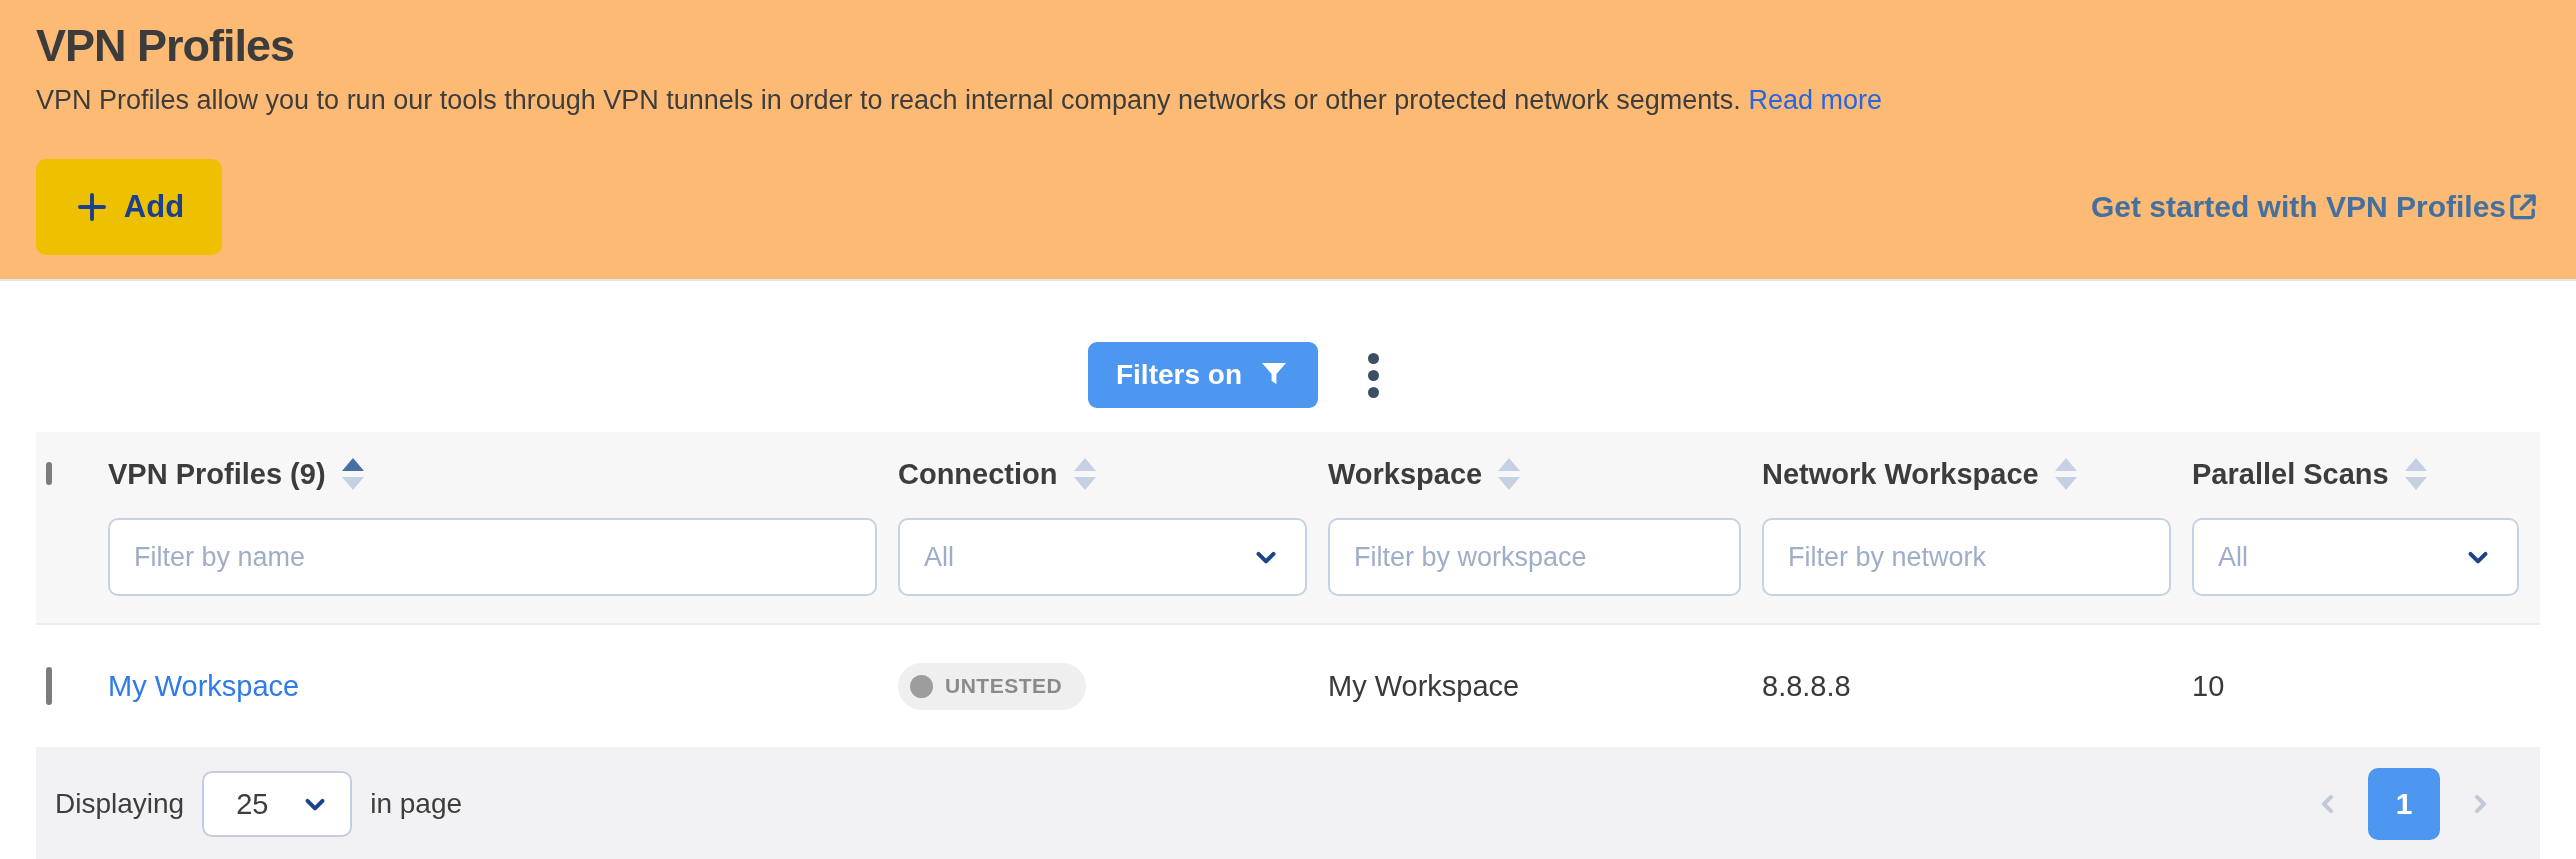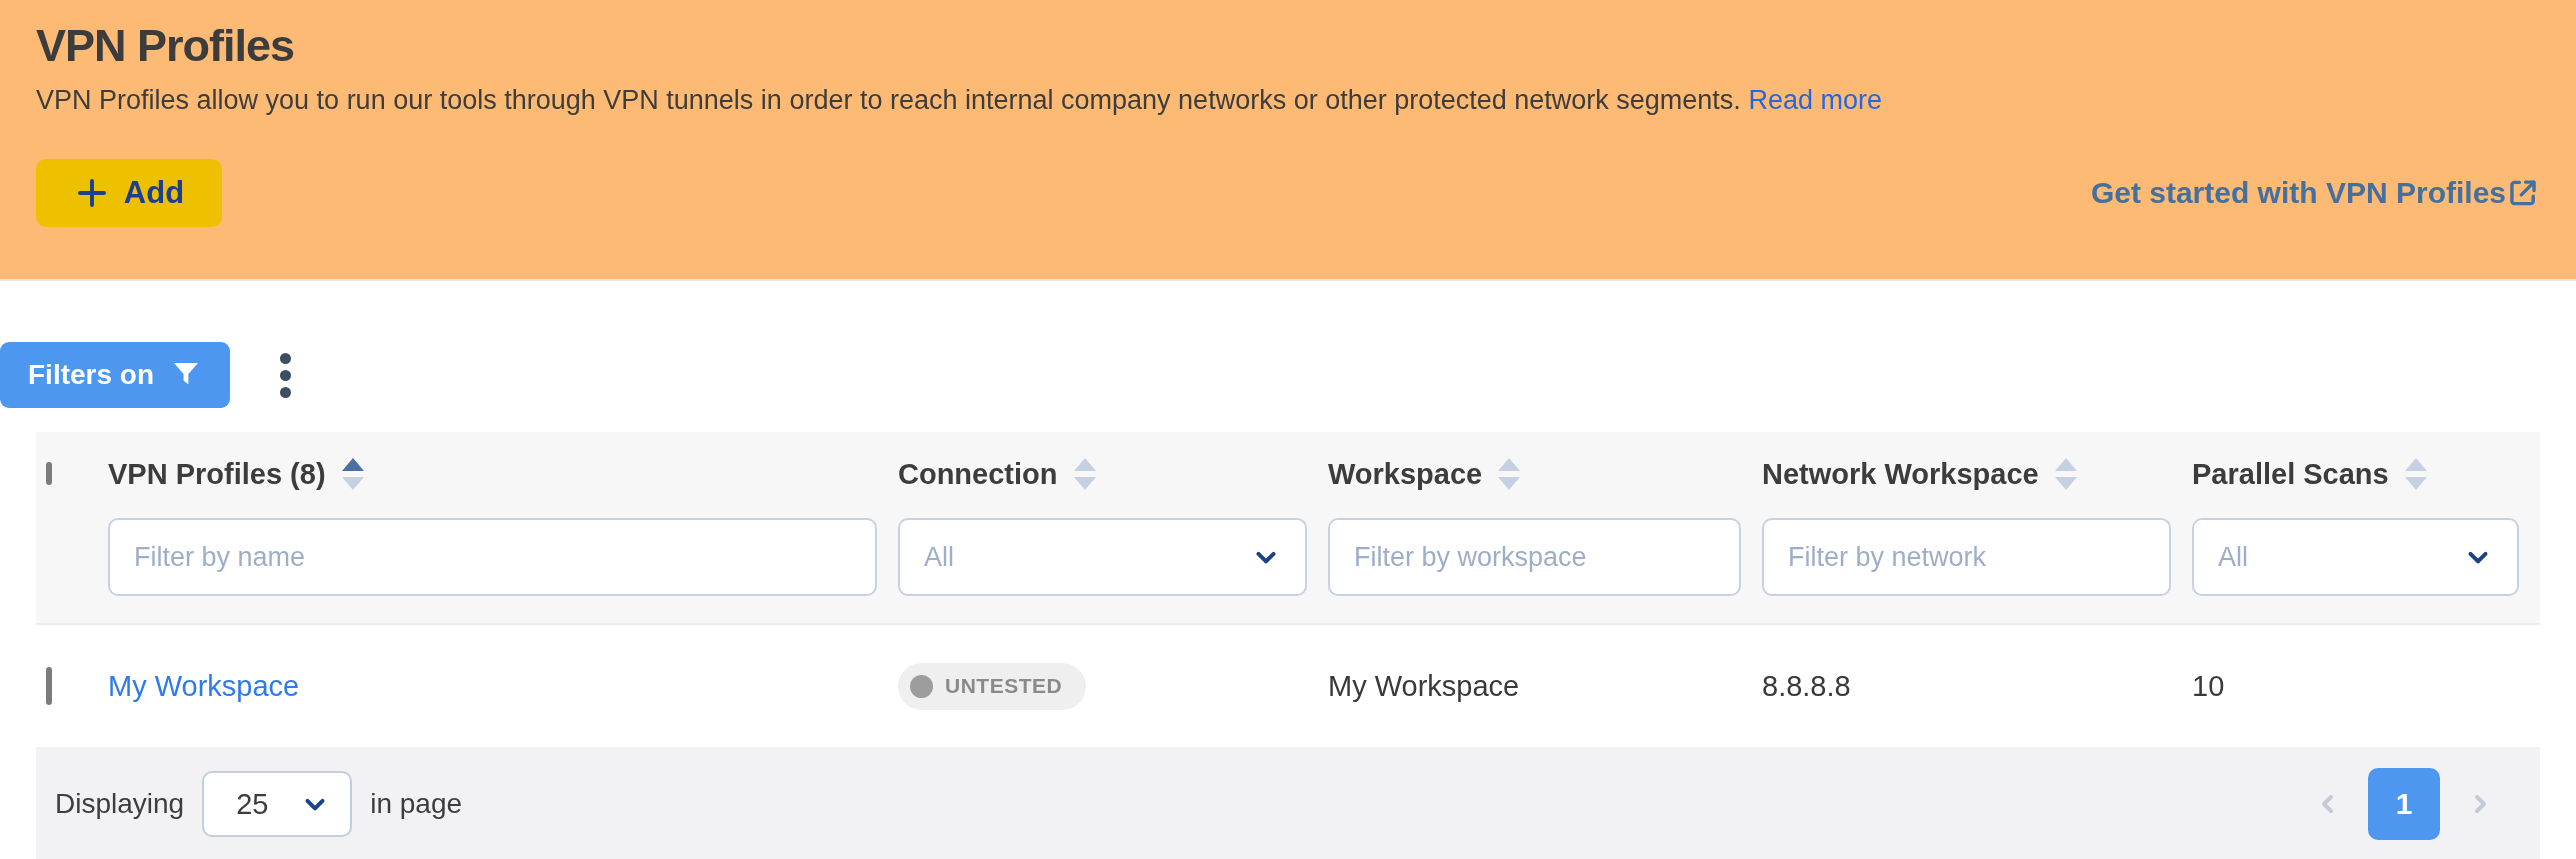--- a/index.html
+++ b/index.html
@@ -37,21 +37,21 @@
     cursor:pointer;
   }
   .top-actions {
     margin-top:40px;
     display:flex;
     justify-content:space-between;
     align-items:center;
   }
   .add-btn {
     width:186px;
-    height:68px;
+    height:96px;
     background:#edc100;
     border:none;
     border-radius:10px;
     display:flex;
     align-items:center;
     justify-content:center;
     gap:14px;
     cursor:pointer;
     color:#1c3f8f;
     font-family:inherit;
@@ -66,21 +66,21 @@
     font-weight:bold;
     text-decoration:none;
     cursor:pointer;
   }
 
   
   .toolbar {
     margin-top:61px;
     height:66px;
     display:flex;
-    justify-content:flex-start;
+    justify-content:center;
     align-items:center;
     gap:46px;
     padding-right:105px;
   }
   .filters-btn {
     height:66px;
     padding:0 28px;
     background:#4e97f1;
     color:#ffffff;
     border:none;
@@ -305,21 +305,21 @@
         <span></span>
     </div>
   </div>
 
   <div class="table">
 
     <div class="thead">
       <div class="grid-row label-row">
         <div><span class="checkbox"></span></div>
         <div class="col-label">
-          <span>VPN Profiles (8)</span>
+          <span>VPN Profiles (9)</span>
           <span class="sort active">
               <i class="up"></i>
               <i class="down"></i>
             </span>
         </div>
         <div class="col-label">
           <span>Connection</span>
           <span class="sort">
               <i class="up"></i>
               <i class="down"></i>

